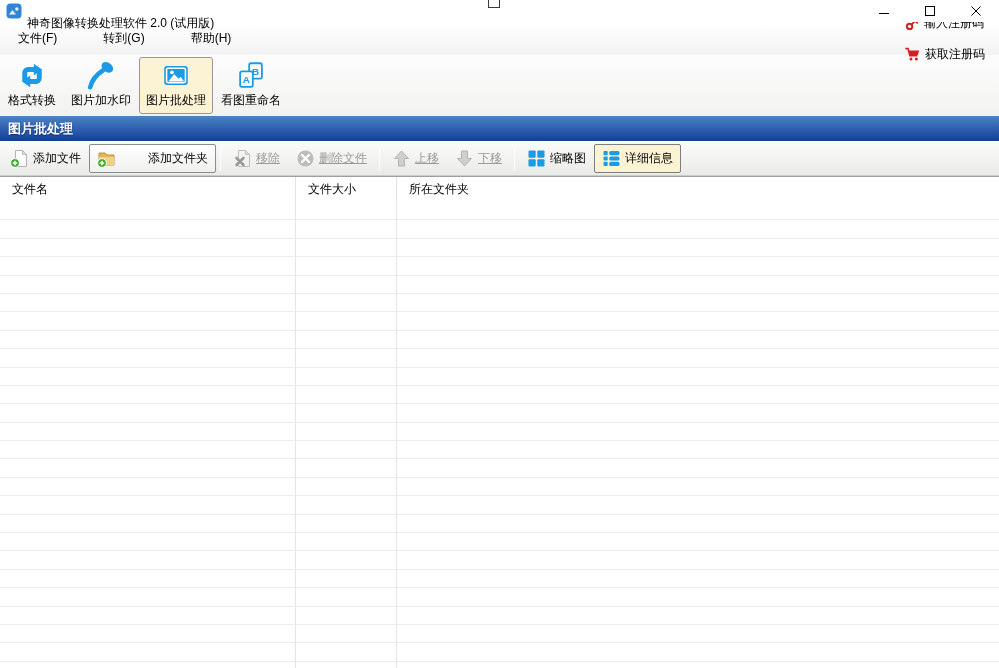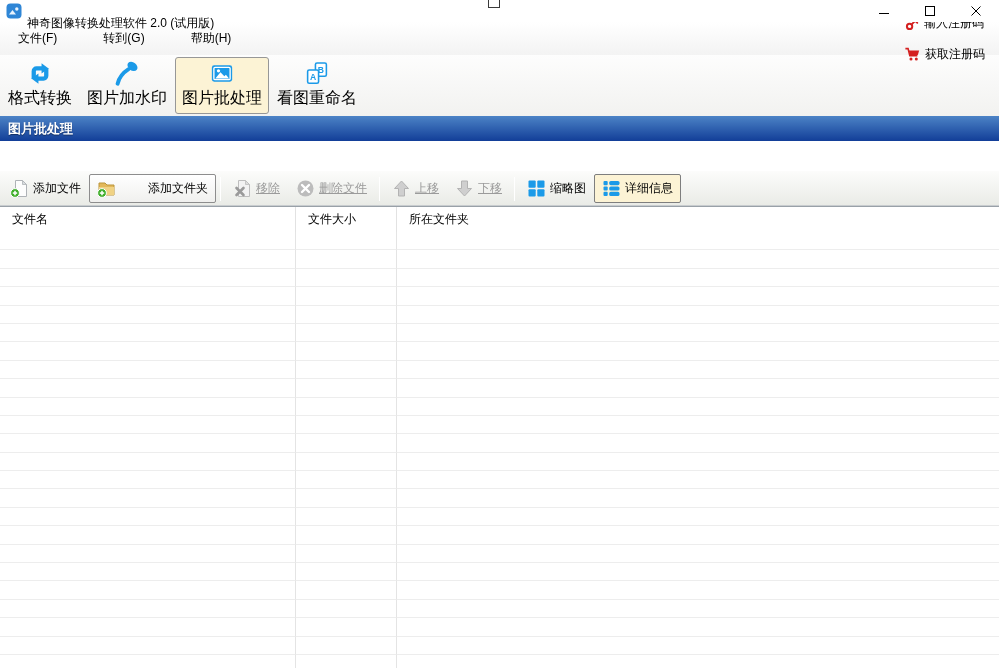--- a/index.html
+++ b/index.html
@@ -18,29 +18,29 @@
   
   .menubar { height:33px; display:flex; align-items:center; background:linear-gradient(#ffffff,#f3f3f3); padding:0 8px;gap:26px; }
   .menu-item { padding:4px 10px; color:#000; cursor:default; }
   .menubar-right { margin-left:auto; display:flex; align-items:center; gap:14px; padding-right:6px;flex-direction:column; }
   .reg-item { display:flex; align-items:center; gap:4px; color:#000; cursor:default; }
 
   
   .toolbar { height:61px; display:flex; align-items:stretch; background:linear-gradient(#fdfdfd,#f2f2f0); padding:2px 0 2px 1px; }
   .tool-btn { display:flex; flex-direction:column; align-items:center; justify-content:flex-end; padding:3px 6px 4px; border:1px solid transparent; border-radius:3px; margin-right:1px; }
   .tool-btn svg { width:32px; height:32px; margin-bottom:2px; }
-  .tool-btn .tlabel { font-size:16px; color:#000; white-space:nowrap; }
+  .tool-btn .tlabel { font-size:12px; color:#000; white-space:nowrap; }
   .tool-btn.selected { background:#fcf3d5; border:1px solid #979797; }
 
   
   .banner { height:25px; background:linear-gradient(#4c83c6,#123e98); display:flex; align-items:center; padding-left:8px; }
   .banner-title { color:#fff; font-weight:bold; font-size:13px; text-shadow:0 1px 1px rgba(0,0,0,.4); }
 
   
-  .actionbar { height:36px; display:flex; align-items:center; background:linear-gradient(#fcfcfb,#e9ebe6); padding:0 2px; border-bottom:1px solid #99a1a8; box-shadow:inset 0 -1px 0 #c8cccf;margin-top:30px; }
+  .actionbar { height:36px; display:flex; align-items:center; background:linear-gradient(#fcfcfb,#e9ebe6); padding:0 2px; border-bottom:1px solid #99a1a8; box-shadow:inset 0 -1px 0 #c8cccf; }
   .act-btn { display:flex; align-items:center; gap:4px; padding:4px 7px; border:1px solid transparent; border-radius:2px; white-space:nowrap; }
   .act-btn svg { width:19px; height:19px; }
   .act-btn .alabel { font-size:12px; color:#000; }
   .act-btn.bordered { border:1px solid #8d8d8d; background:linear-gradient(#ffffff,#f0f0ee);gap:32px; }
   .act-btn.selected { background:#fcf3d5; border:1px solid #7e7e7e; }
   .act-btn.disabled .alabel { color:#9b9b9b;text-decoration:underline; }
   .act-sep { width:1px; height:24px; background:#c9c9c9; border-right:1px solid #ffffff; margin:0 4px; }
 
   
   .thead { display:grid; grid-template-columns:296px 101px 1fr; height:25px; background:#fff; }

